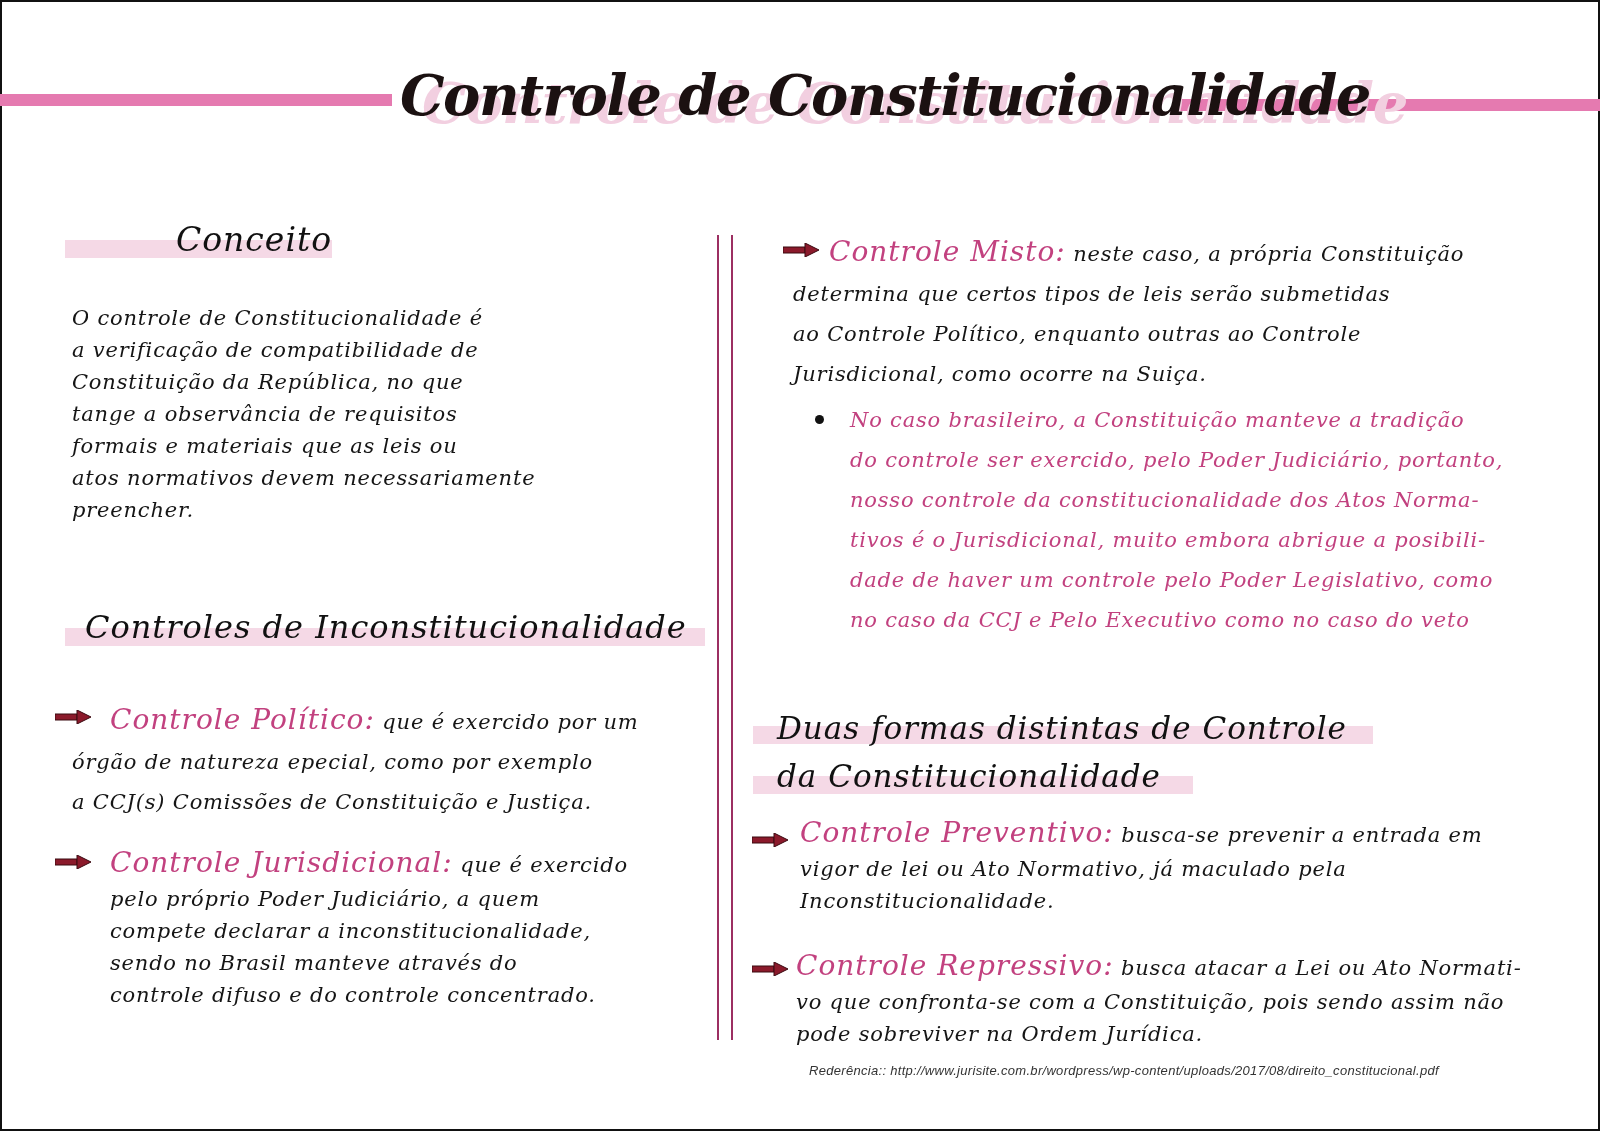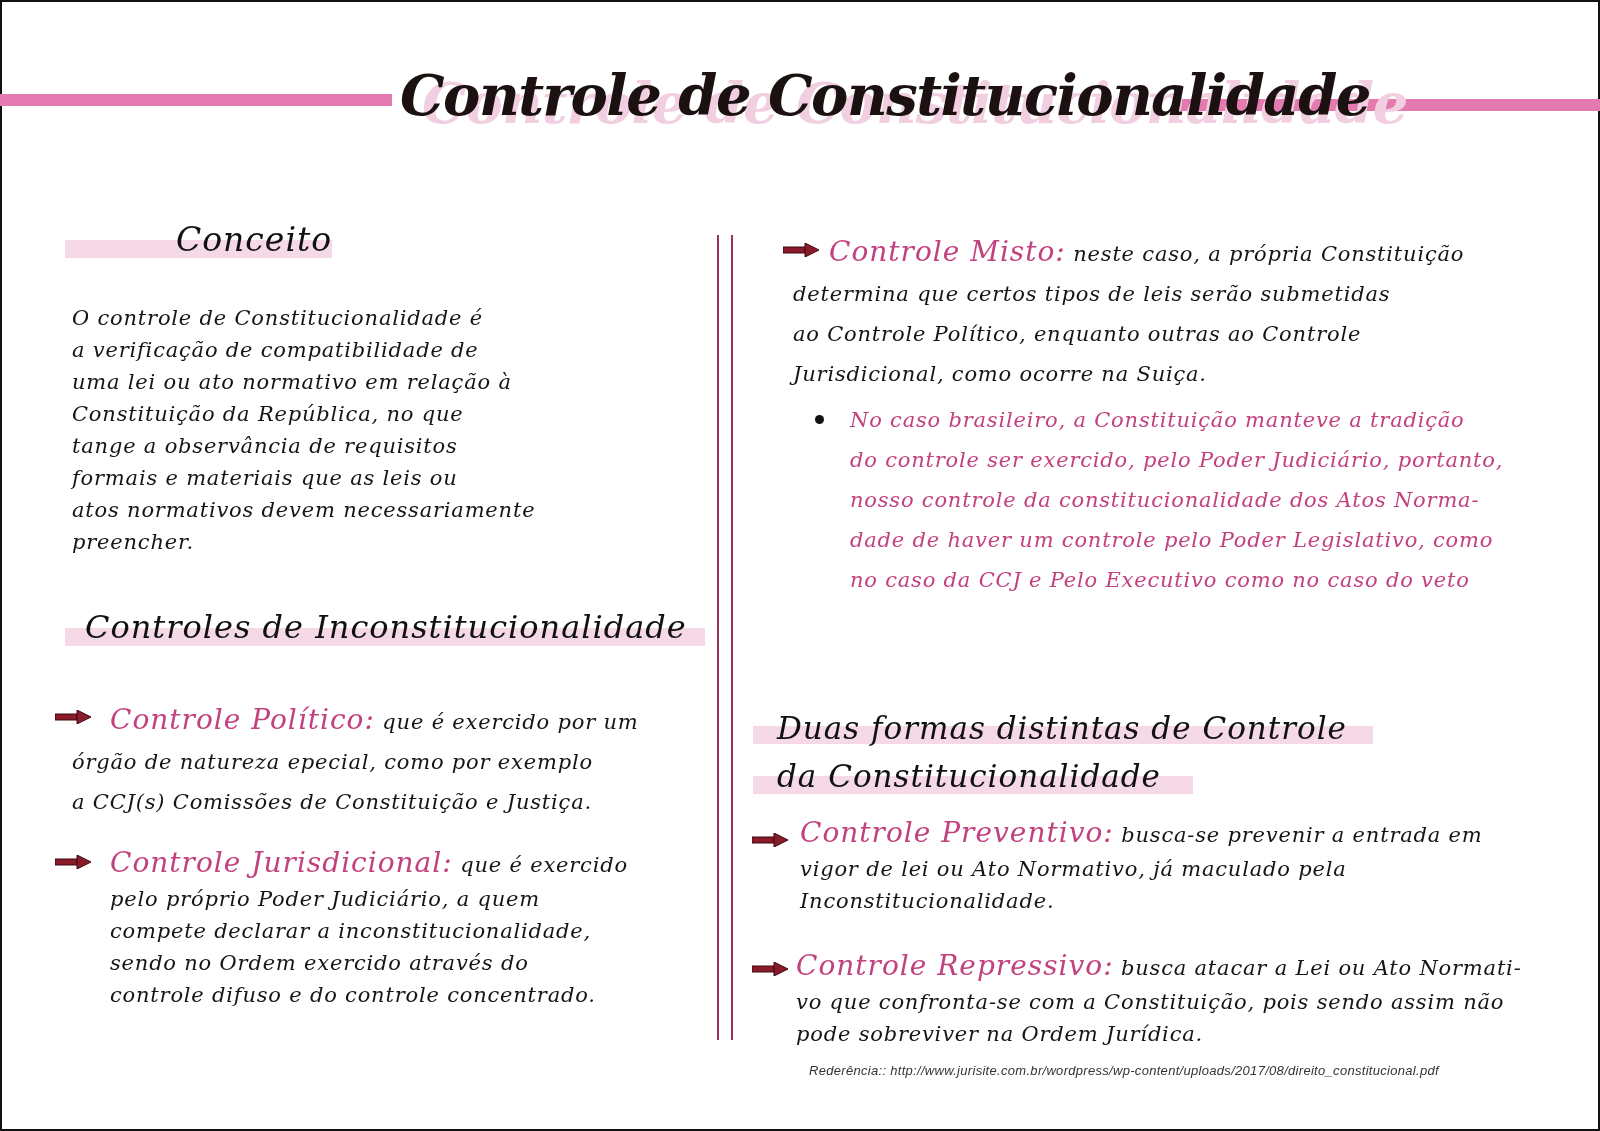--- a/index.html
+++ b/index.html
@@ -90,21 +90,20 @@
 </div>
 
 <div class="vline" style="left:717px; top:235px; height:805px;"></div>
 <div class="vline" style="left:731px; top:235px; height:805px;"></div>
 
 <div class="hl" style="left:65px; top:240px; width:267px;"></div>
 <div class="heading" style="left:128px; top:220px;margin-left:48px;">Conceito</div>
 <div class="para" style="left:72px; top:302px;">
   <span class="line">O controle de Constitucionalidade é</span>
   <span class="line">a verificação de compatibilidade de</span>
-  <span class="line">uma lei ou ato normativo em relação à</span>
   <span class="line">Constituição da República, no que</span>
   <span class="line">tange a observância de requisitos</span>
   <span class="line">formais e materiais que as leis ou</span>
   <span class="line">atos normativos devem necessariamente</span>
   <span class="line">preencher.</span>
 </div>
 
 <div class="hl" style="left:65px; top:628px; width:640px;"></div>
 <div class="heading" style="left:85px; top:608px; font-size:32px;">Controles de Inconstitucionalidade</div>
 
@@ -123,21 +122,21 @@
 <svg class="arrow" style="left:55px; top:855px;" viewBox="0 0 36 14">
   <rect x="0" y="4" width="22" height="6" fill="#8b1a2b" stroke="#3a0a10" stroke-width="1"></rect>
   <polygon points="22,0 36,7 22,14" fill="#8b1a2b" stroke="#3a0a10" stroke-width="1"></polygon>
 </svg>
 <div class="para" style="left:110px; top:845px;">
   <span class="line" style="line-height:36px;">
     <span class="term">Controle Jurisdicional:</span><span> que é exercido</span>
   </span>
   <span class="line">pelo próprio Poder Judiciário, a quem</span>
   <span class="line">compete declarar a inconstitucionalidade,</span>
-  <span class="line">sendo no Ordem exercido através do</span>
+  <span class="line">sendo no Brasil manteve através do</span>
   <span class="line">controle difuso e do controle concentrado.</span>
 </div>
 
 <svg class="arrow" style="left:783px; top:243px;" viewBox="0 0 36 14">
   <rect x="0" y="4" width="22" height="6" fill="#8b1a2b" stroke="#3a0a10" stroke-width="1"></rect>
   <polygon points="22,0 36,7 22,14" fill="#8b1a2b" stroke="#3a0a10" stroke-width="1"></polygon>
 </svg>
 <div class="para" style="left:793px; top:232px; line-height:40px;">
   <span class="line" style="padding-left:36px;">
     <span class="term">Controle Misto:</span><span> neste caso, a própria Constituição</span>
@@ -145,20 +144,21 @@
   <span class="line">determina que certos tipos de leis serão submetidas</span>
   <span class="line">ao Controle Político, enquanto outras ao Controle</span>
   <span class="line">Jurisdicional, como ocorre na Suiça.</span>
 </div>
 
 <div class="bullet" style="left:815px; top:415px;"></div>
 <div class="para pink" style="left:850px; top:400px; line-height:40px;">
   <span class="line">No caso brasileiro, a Constituição manteve a tradição</span>
   <span class="line">do controle ser exercido, pelo Poder Judiciário, portanto,</span>
   <span class="line">nosso controle da constitucionalidade dos Atos Norma-</span>
+  <span class="line">tivos é o Jurisdicional, muito embora abrigue a posibili-</span>
   <span class="line">dade de haver um controle pelo Poder Legislativo, como</span>
   <span class="line">no caso da CCJ e Pelo Executivo como no caso do veto</span>
 </div>
 
 <div class="hl" style="left:753px; top:726px; width:620px;"></div>
 <div class="hl" style="left:753px; top:776px; width:440px;"></div>
 <div class="heading" style="left:777px; top:710px; font-size:31px;">Duas formas distintas de Controle</div>
 <div class="heading" style="left:777px; top:758px; font-size:31px;">da Constitucionalidade</div>
 
 <svg class="arrow" style="left:752px; top:833px;" viewBox="0 0 36 14">

